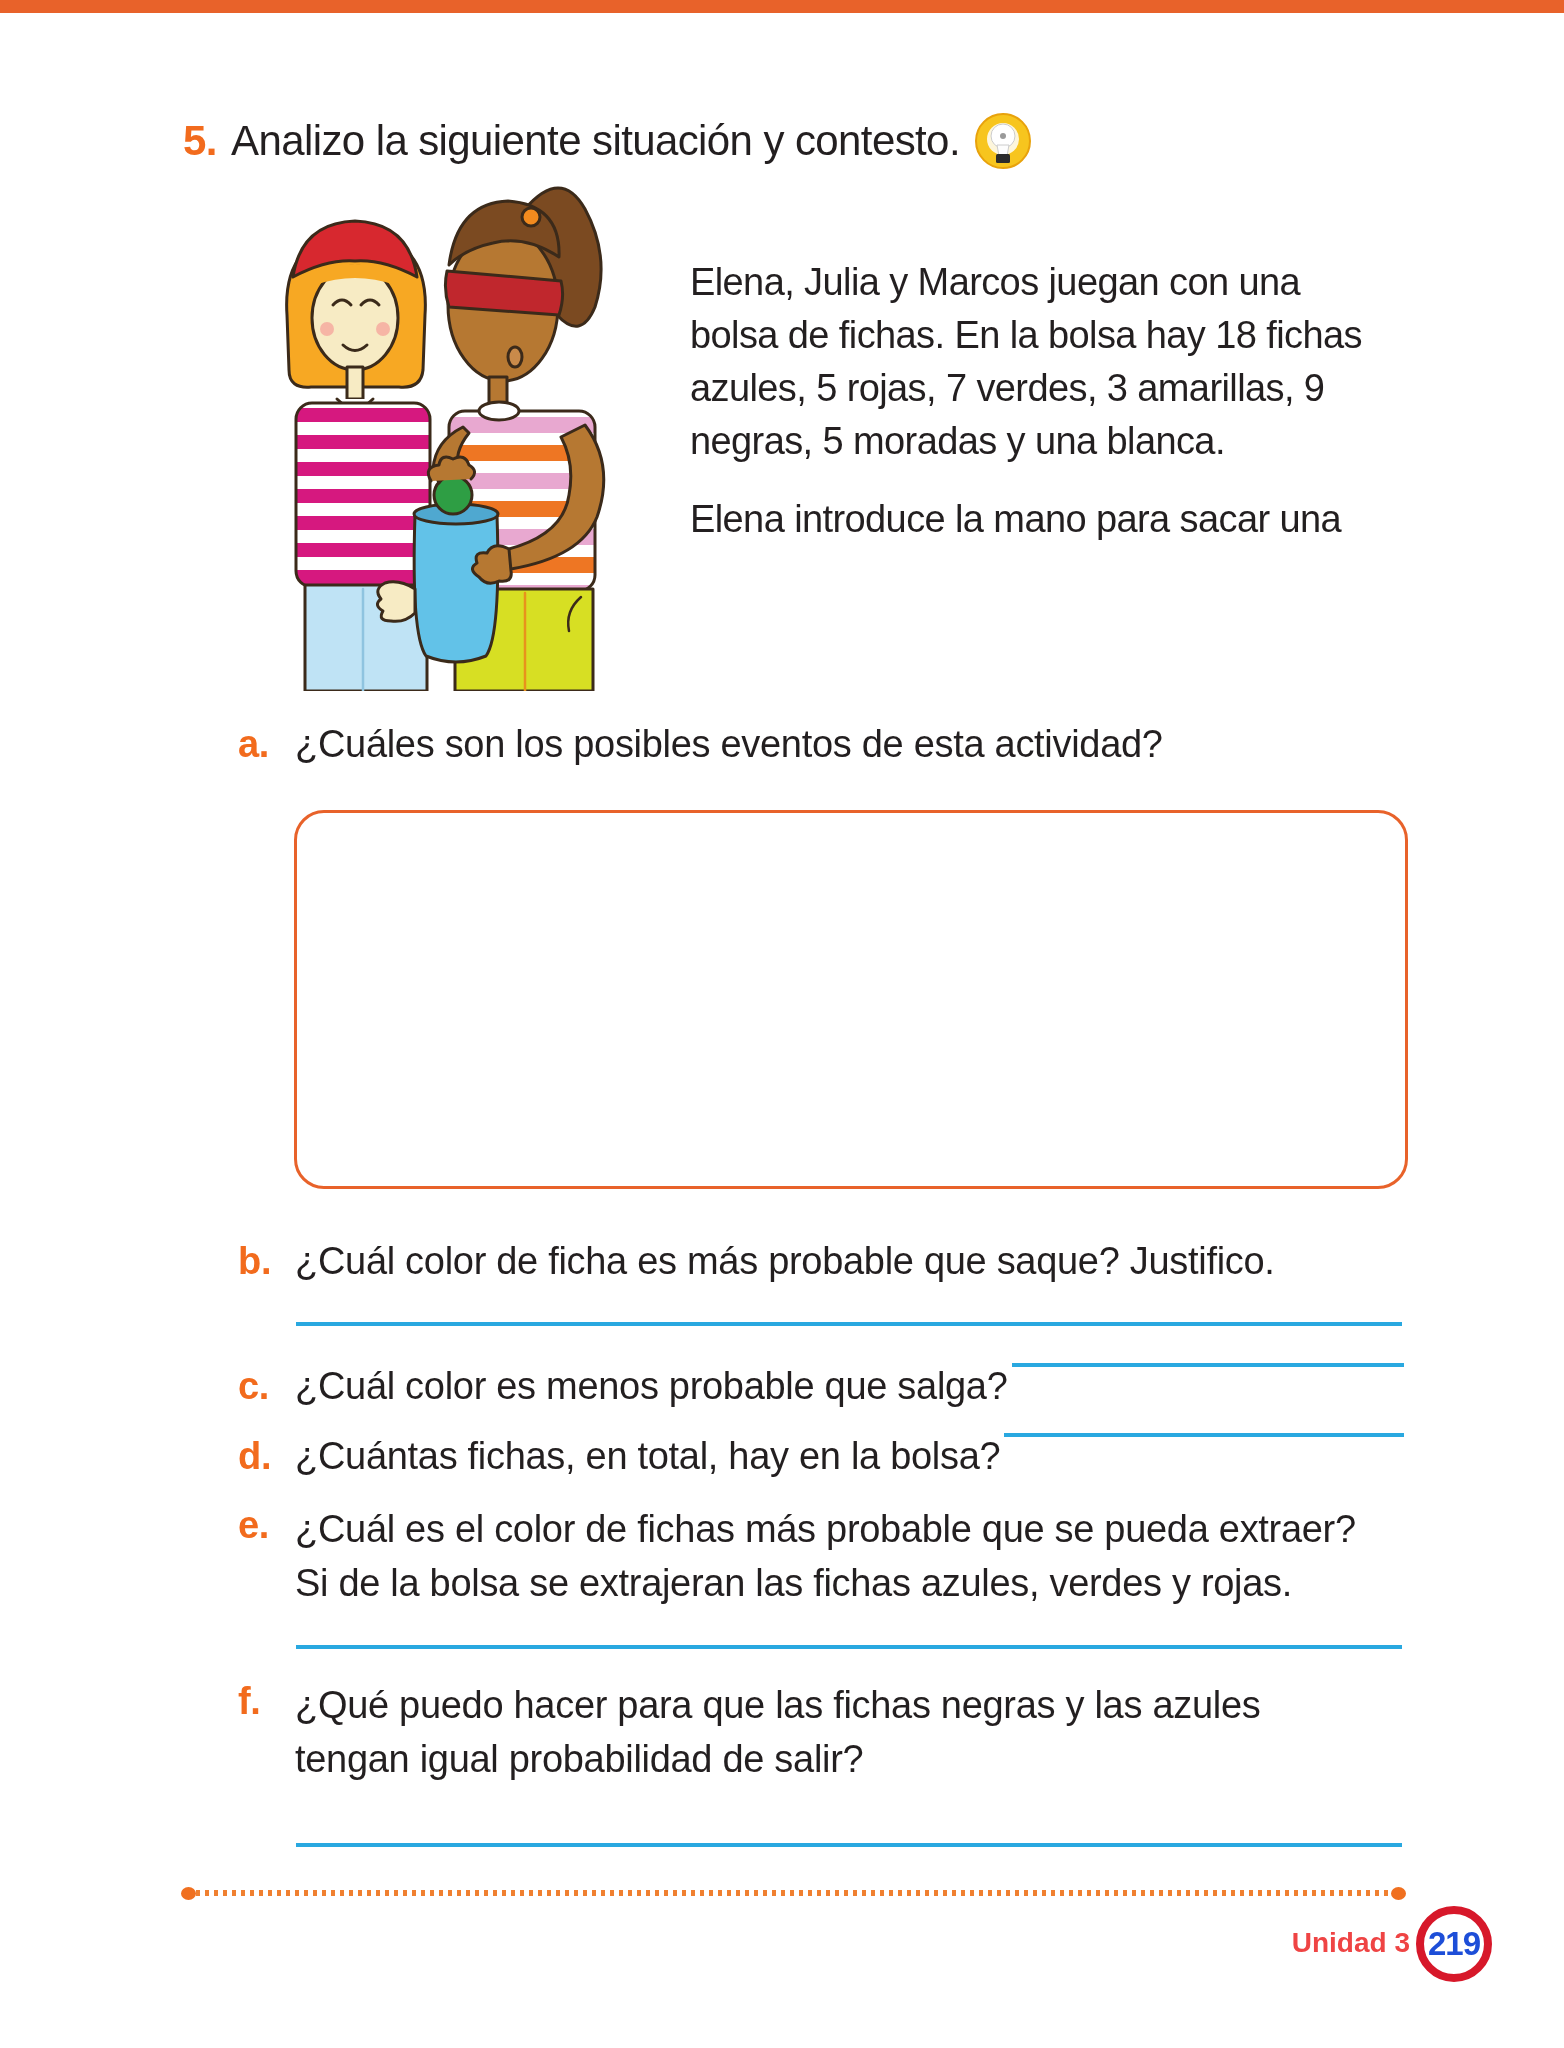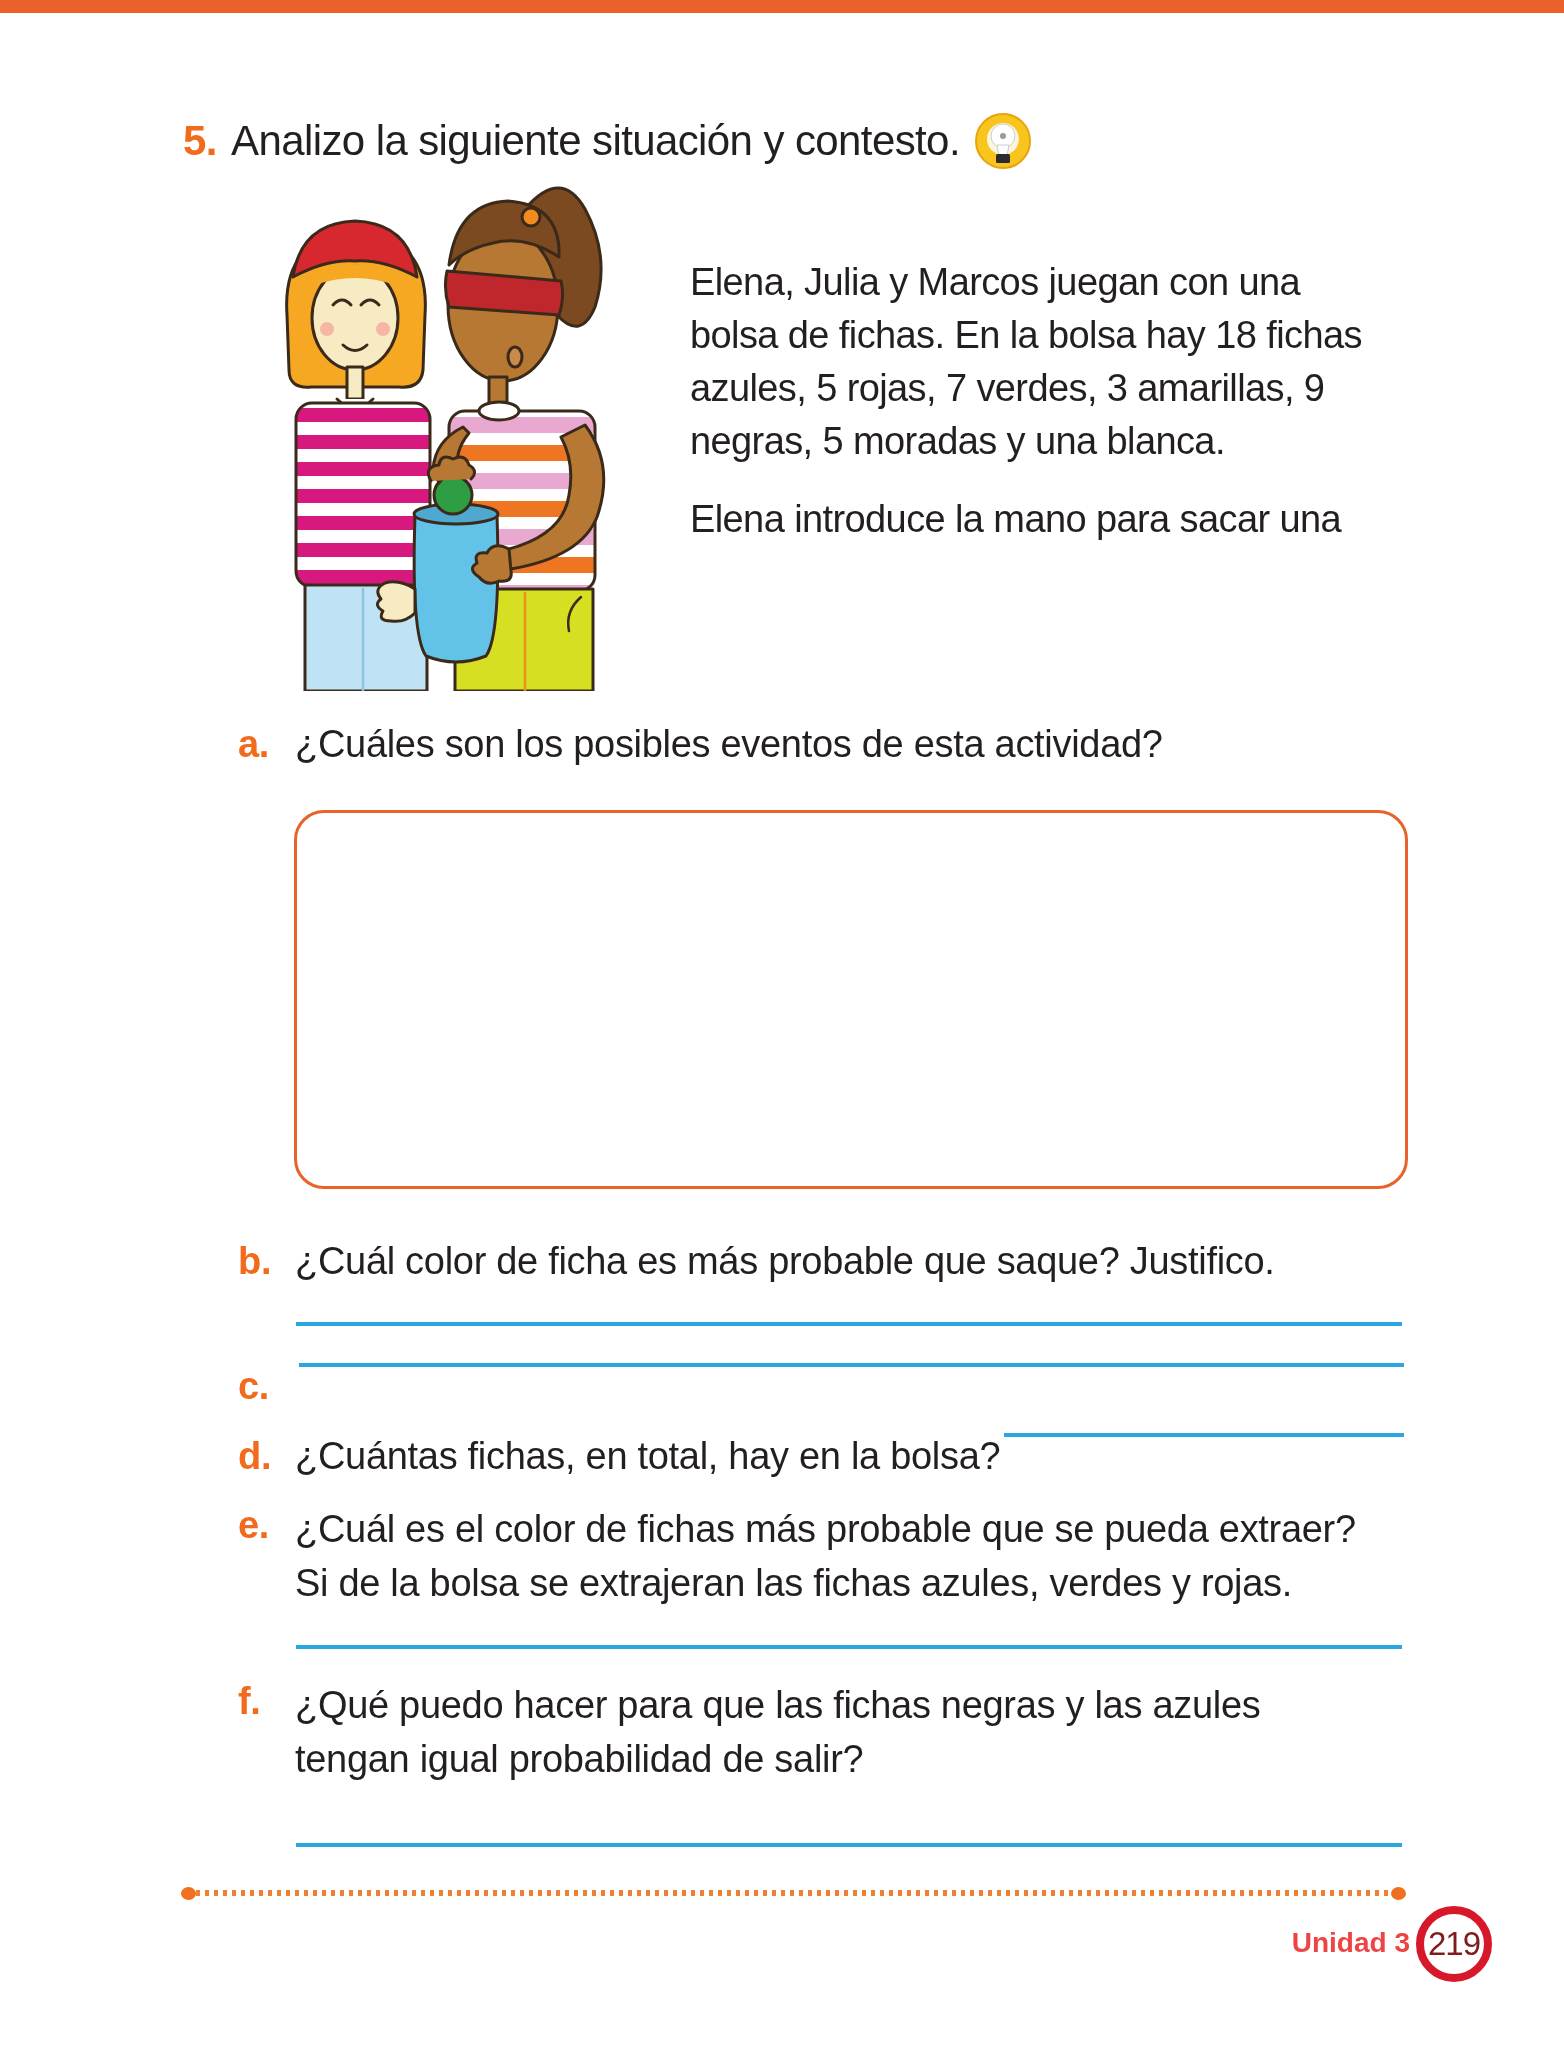--- a/index.html
+++ b/index.html
@@ -47,21 +47,21 @@
           background-image:repeating-linear-gradient(to right,#F08030 0 4px,transparent 4px 9px);}
   .end-dot{width:15px;height:13px;border-radius:50%;background:#F07020;top:1887px;}
   .dot-l{left:181px;} .dot-r{left:1391px;}
 
   
   .unit-label{top:1927px;left:1290px;width:120px;text-align:right;
               font-size:28px;font-weight:bold;color:#ef4444;white-space:nowrap;}
   .page-circle{left:1416px;top:1906px;width:76px;height:76px;border-radius:50%;
                border:8px solid #D7182A;background:#fff;box-sizing:border-box;
                display:flex;align-items:center;justify-content:center;
-               font-size:33px;font-weight:normal;color:#7f1d1d;letter-spacing:-1px;}
+               font-size:33px;font-weight:bold;color:#1d4ed8;letter-spacing:-1px;}
 </style>
 </head>
 <body>
 
 <div class="abs top-bar"></div>
 
 <div class="abs header">
   <span class="ex-num">5.</span>
   <span class="ex-title">Analizo la siguiente situación y contesto.</span>
   <span class="bulb">
@@ -151,20 +151,21 @@
 <div class="abs answer-box"></div>
 
 <div class="abs q-row q-b">
   <span class="q-marker">b.</span>
   <span class="q-text">¿Cuál color de ficha es más probable que saque? Justifico.</span>
 </div>
 <div class="abs answer-line line-b"></div>
 
 <div class="abs q-row q-c">
   <span class="q-marker">c.</span>
+  <span class="q-text">¿Cuál color es menos probable que salga?</span>
   <span class="fill-line"></span>
 </div>
 
 <div class="abs q-row q-d">
   <span class="q-marker">d.</span>
   <span class="q-text">¿Cuántas fichas, en total, hay en la bolsa?</span>
   <span class="fill-line"></span>
 </div>
 
 <div class="abs q-row q-e">

